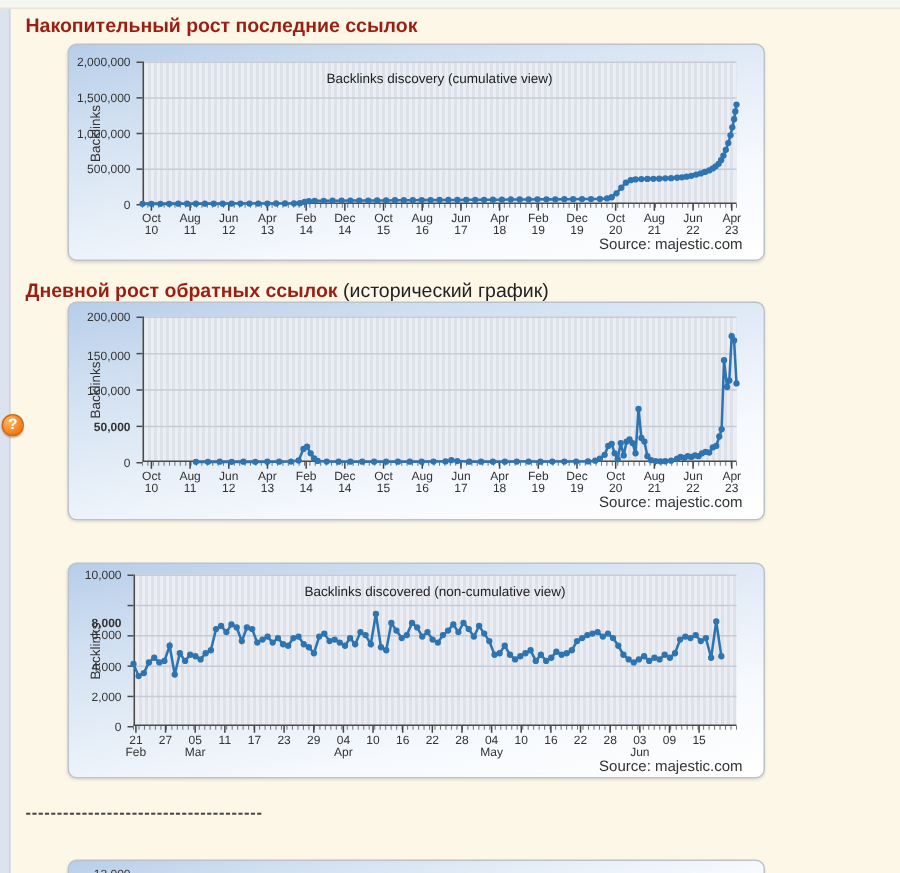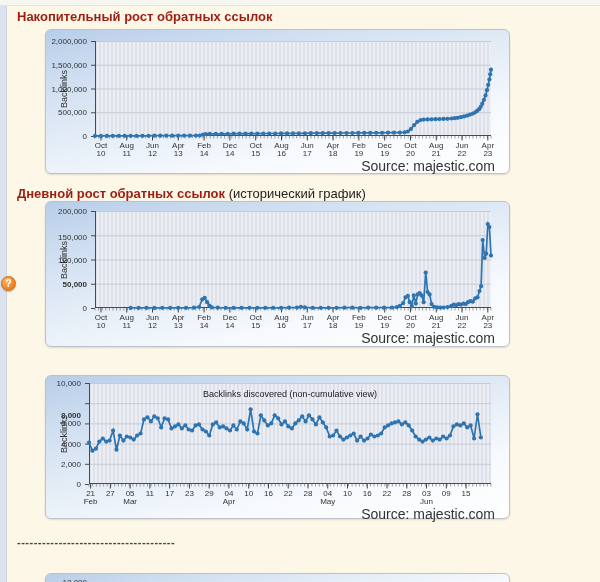--- a/index.html
+++ b/index.html
@@ -12,36 +12,36 @@
   .sec-title b{color:#9c1e12;font-weight:bold}
   .panel{position:absolute;left:45px;width:465px;border:1px solid #bcc2cc;border-radius:6px;
          background:linear-gradient(168deg,#b7cde9 0%,#cdddf0 20%,#e4edf7 48%,#f6f9fd 72%,#ffffff 100%);
          box-shadow:0 1px 2px rgba(0,0,0,.12)}
   .plot{position:absolute;background:repeating-linear-gradient(90deg,#dde1e9 0px,#dde1e9 2px,#eceef3 2px,#eceef3 4px)}
   .chart-inner-title{position:absolute;font-size:9px;color:#222;text-align:center}
   .ylab{position:absolute;font-size:8px;color:#333;text-align:right;white-space:nowrap}
   .xlab{position:absolute;font-size:8px;color:#333;text-align:center;line-height:8px;white-space:nowrap}
   .yaxis-title{position:absolute;font-size:9px;color:#333;width:60px;height:11px;text-align:center;
                transform:translate(-50%,-50%) rotate(-90deg)}
-  .source{position:absolute;right:14px;font-size:14px;color:#333}
+  .source{position:absolute;right:14px;font-size:10px;color:#333}
   .sep{position:absolute;left:17px;font-size:11px;color:#444;font-weight:bold;letter-spacing:.5px}
   .help{position:absolute;left:1px;top:276px;width:15px;height:15px;border-radius:50%;
         background:radial-gradient(circle at 35% 30%,#ffb863,#ee7c1b 72%);border:1px solid #d06a12;
         color:#fff;font-size:10px;font-weight:bold;text-align:center;line-height:14px;
         box-shadow:0 1px 1px rgba(0,0,0,.25);cursor:pointer}
   svg.chart-svg{position:absolute;overflow:visible}
 </style>
 </head>
 <body>
 
 <div id="page">
   <div class="topband"></div>
   <div class="leftstrip"></div>
 
-  <div class="sec-title" style="top:9px"><b>Накопительный рост обратных ссылок</b><span></span></div>
+  <div class="sec-title" style="top:9px"><b>Накопительный рост последние ссылок</b><span></span></div>
   <div class="panel chart" style="top:29px;height:145px">
       <div class="plot" style="left: 49px; top: 11px; width: 396px; height: 95px;"></div>
       <svg class="chart-svg" width="396" height="95" style="left: 49px; top: 11px;">
         <line x1="0" y1="71.75" x2="396" y2="71.75" stroke="#c6cbd5" stroke-width="1"></line>
         <line x1="0" y1="48" x2="396" y2="48" stroke="#c6cbd5" stroke-width="1"></line>
         <line x1="0" y1="24.25" x2="396" y2="24.25" stroke="#c6cbd5" stroke-width="1"></line>
         <line x1="0" y1="0.5" x2="396" y2="0.5" stroke="#c6cbd5" stroke-width="1"></line>
         <line x1="-4" y1="95.5" x2="0" y2="95.5" stroke="#4a4a4a" stroke-width="1"></line>
         <line x1="-4" y1="71.75" x2="0" y2="71.75" stroke="#4a4a4a" stroke-width="1"></line>
         <line x1="-4" y1="48" x2="0" y2="48" stroke="#4a4a4a" stroke-width="1"></line>
@@ -327,20 +327,21 @@
         <div>21</div>
       </div>
       <div class="xlab" style="left: 402.039px; top: 112px; width: 28px;">
         <div>Jun</div>
         <div>22</div>
       </div>
       <div class="xlab" style="left: 427.832px; top: 112px; width: 28px;">
         <div>Apr</div>
         <div>23</div>
       </div>
+      <div class="chart-inner-title" style="left: 49px; top: 17px; width: 396px;">Backlinks discovery (cumulative view)</div>
       <div class="yaxis-title" style="left: 18px; top: 58.5px;">Backlinks</div>
       <div class="source" style="top: 128px;">Source: majestic.com</div>
     </div>
 
   <div class="sec-title" style="top:186px"><b>Дневной рост обратных ссылок</b><span> (исторический график)</span></div>
   <div class="panel chart" style="top:201px;height:146px">
       <div class="plot" style="left: 49px; top: 9px; width: 396px; height: 97px;"></div>
       <svg class="chart-svg" width="396" height="97" style="left: 49px; top: 9px;">
         <line x1="0" y1="73.25" x2="396" y2="73.25" stroke="#c6cbd5" stroke-width="1"></line>
         <line x1="0" y1="49" x2="396" y2="49" stroke="#c6cbd5" stroke-width="1"></line>

